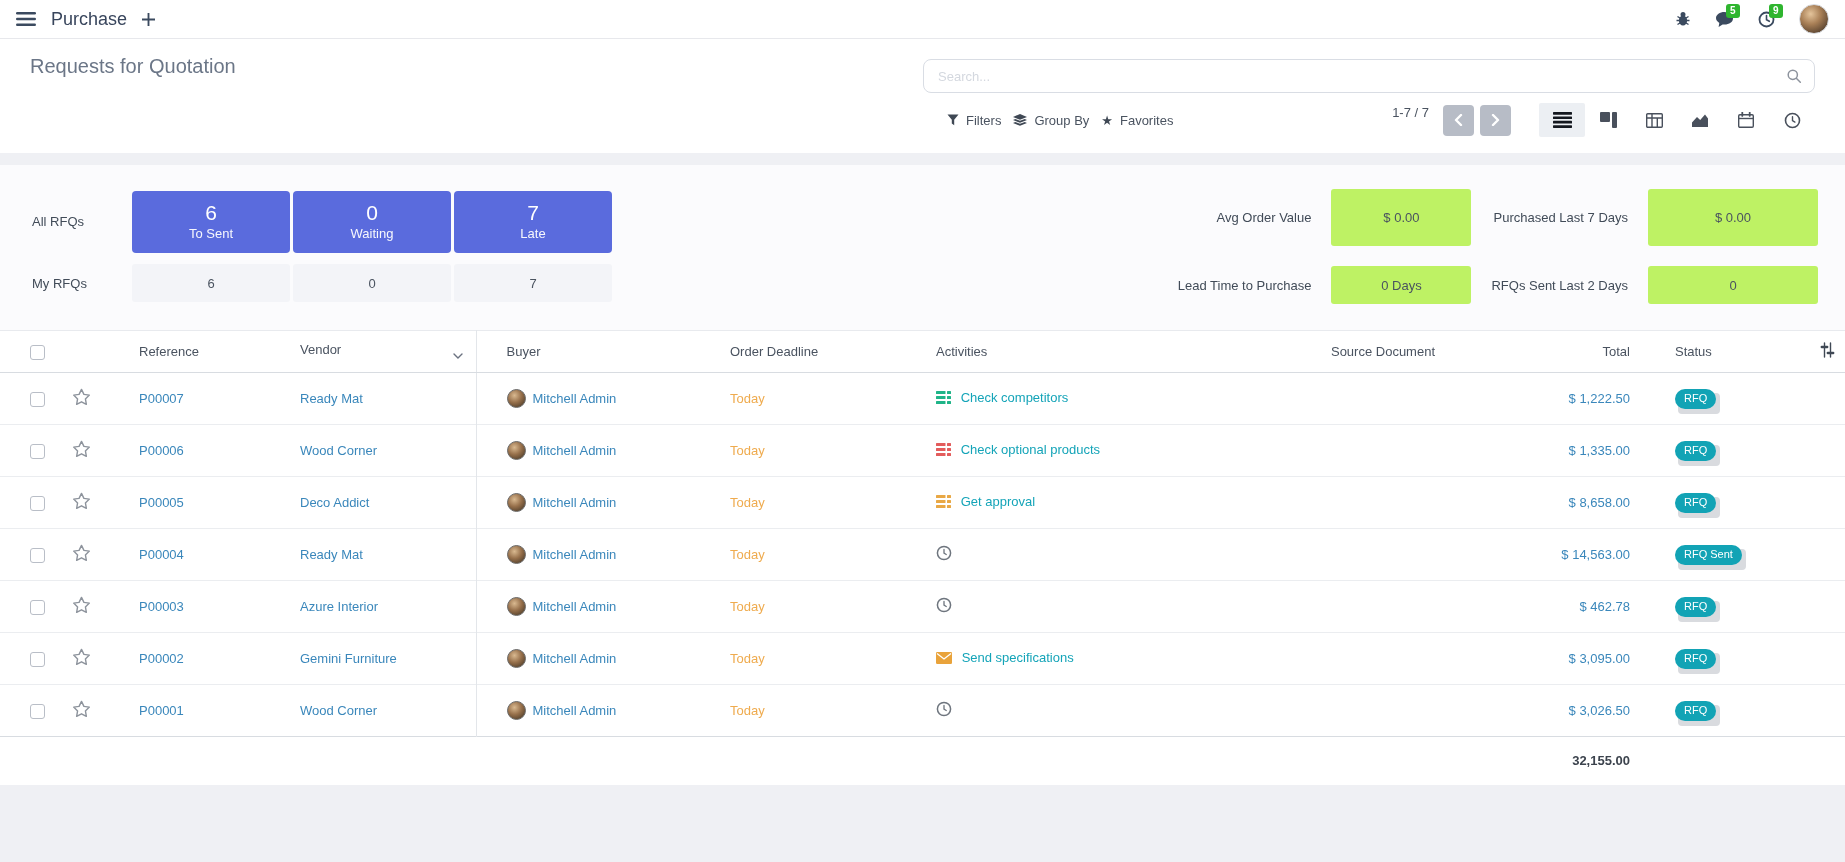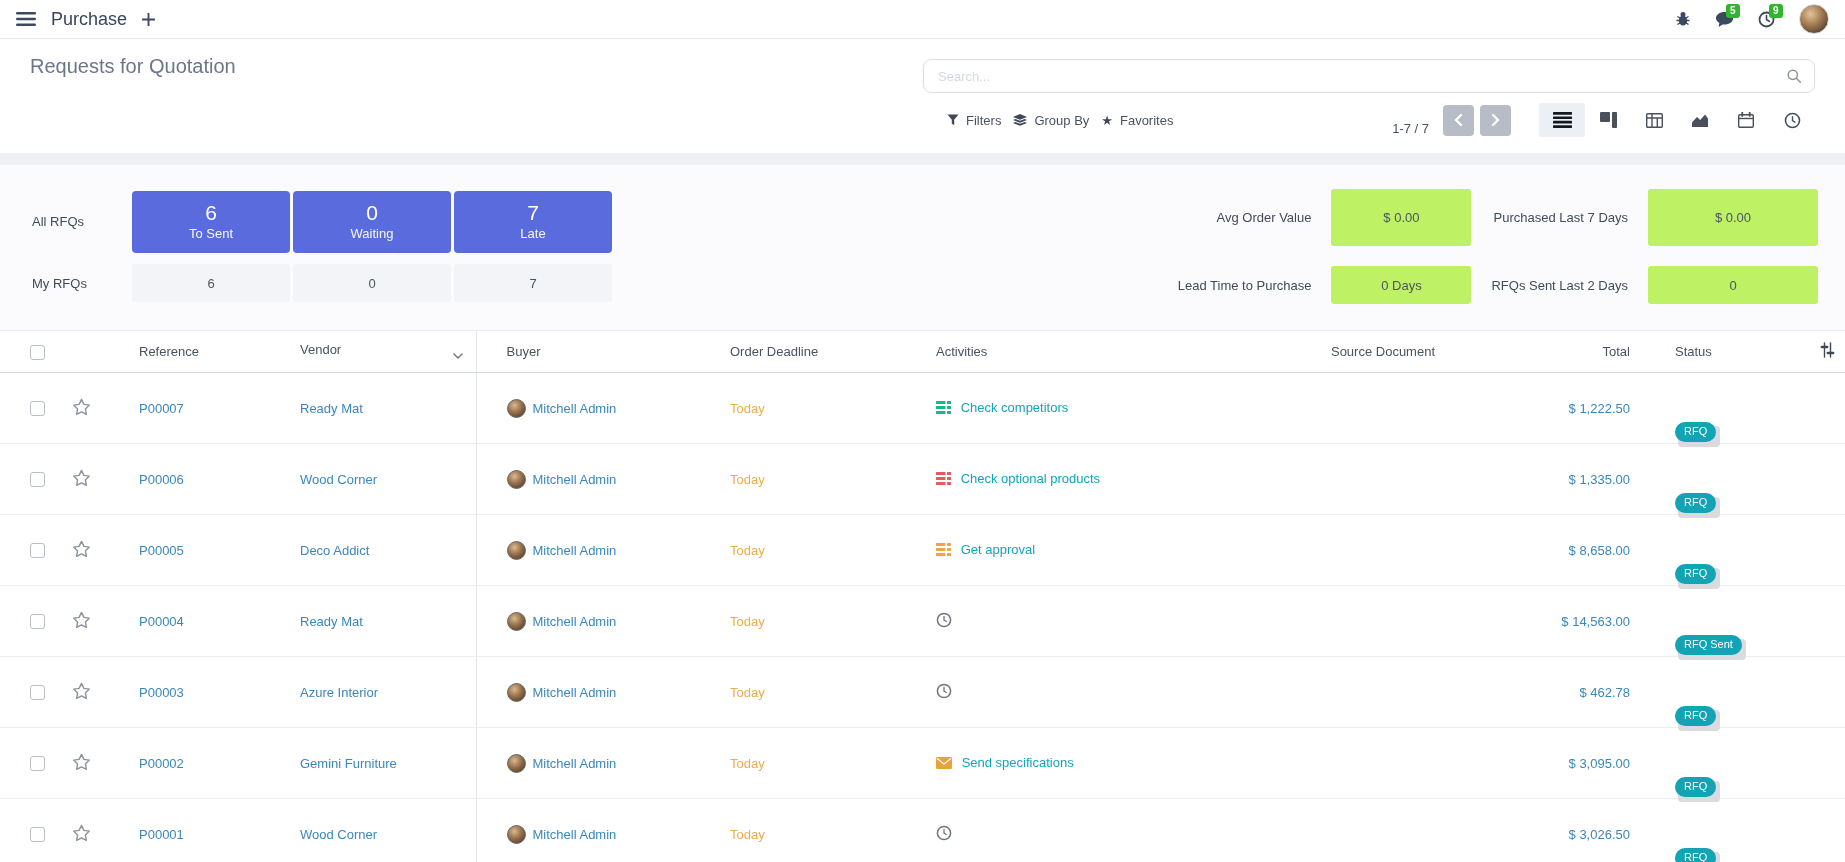--- a/index.html
+++ b/index.html
@@ -34,21 +34,21 @@
   .cp-right { width:892px; display:flex; flex-direction:column; }
   .search-box { position:relative; margin-top:12px; height:34px; border:1px solid #d9dde4; border-radius:8px;
     background:#fff; display:flex; align-items:center; padding:0 12px; }
   .search-box input { border:none; outline:none; flex:1; font-size:13px; color:#ec4899; font-family:inherit; background:transparent; }
   .search-box input::placeholder { color:#d4d8df; }
   .cp-toolbar { display:flex; align-items:center; margin-top:10px; height:34px; }
   .filter-group { display:flex; padding-left:18px; color:#4a5360; }
   .filter-item { display:flex; align-items:center; gap:7px; background:none; border:none;
     font-size:13px; color:#4a5360; cursor:pointer; font-family:inherit; }
   .fav-star { font-size:13px; color:#3f4854; }
-  .pager { margin-left:auto; display:flex; align-items:flex-end; gap:6px; }
+  .pager { margin-left:auto; display:flex; align-items:flex-start; gap:6px; }
   .pager-text { color:#4a5360; margin-right:8px; }
   .pg-btn { width:31px; height:31px; border:none; border-radius:4px; background:#b7bcc6;
     display:flex; align-items:center; justify-content:center; cursor:pointer; }
   .view-switcher { display:flex; margin-left:28px; }
   .vs-btn { width:46px; height:34px; background:transparent; border:none; display:flex;
     align-items:center; justify-content:center; color:#49505c; cursor:pointer; }
   .vs-btn.active { background:#eceff3; color:#14181f; border-radius:2px; }
   
   .gap { height:12px; }
   .content { background:#fff; }
@@ -102,21 +102,21 @@
   .c-activity.type-list .icon-list { display:inline-block; }
   .c-activity.type-clock .icon-clock { display:inline-block; }
   .c-activity.type-envelope .icon-envelope { display:inline-block; }
   .c-activity.act-green .icon-list { color:#1fb488; }
   .c-activity.act-red .icon-list { color:#e35c5c; }
   .c-activity.act-yellow .icon-list { color:#e9a845; }
   .c-activity .icon-clock { color:#6e757e; }
   .c-activity .icon-envelope { color:#e9a33b; }
   a.act-label { color:#14a4b8; text-decoration:none; cursor:pointer; }
   
-  .badge-wrap { position:relative; display:inline-block;margin-top:48px; }
+  .badge-wrap { position:relative; display:inline-block; }
   .badge-back { position:absolute; left:3px; top:4px; right:-4px; bottom:-5px; background:#d9dbdf; border-radius:4px; }
   .badge-pill { position:relative; display:inline-block; background:#12a3b5; color:#fff; font-size:11px;
     font-weight:500; line-height:1; padding:4px 9px 5px; border-radius:11px; white-space:nowrap; }
 </style>
 </head>
 <body>
 
 <header class="navbar">
   <div class="nav-left">
     <button class="icon-btn">

